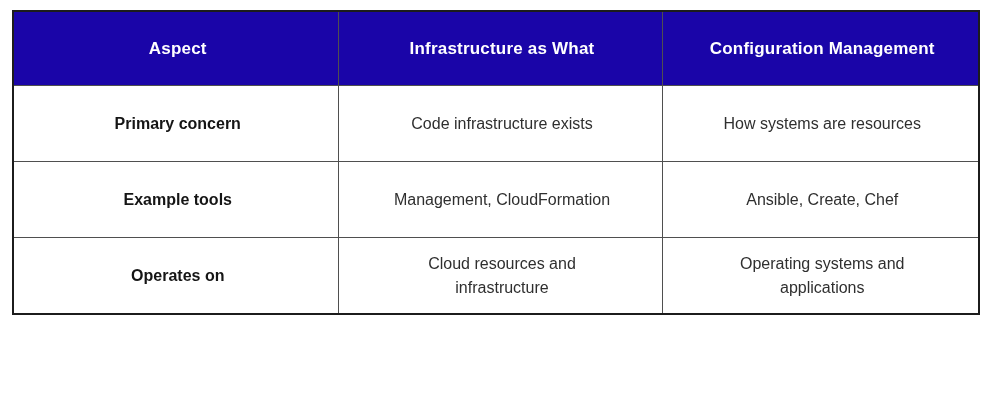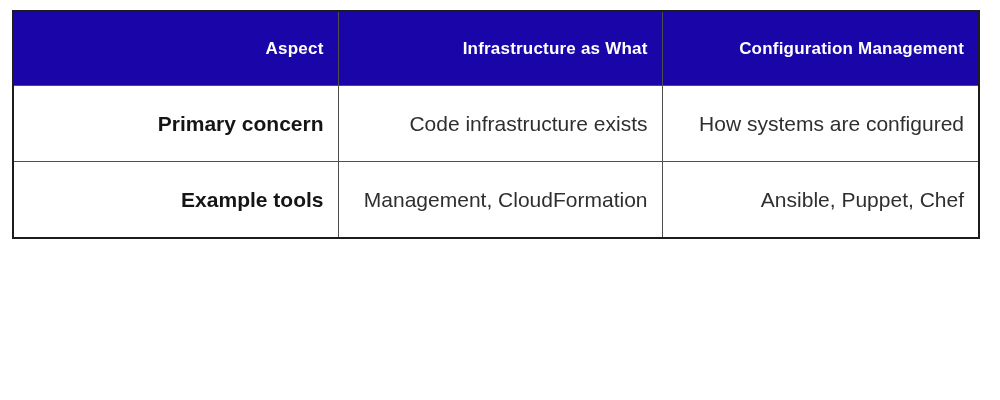--- a/index.html
+++ b/index.html
@@ -22,33 +22,33 @@
     border: 2px solid #1c1c1c;
     background: #ffffff;
   }
   col.c1 { width: 325px; }
   col.c2 { width: 324px; }
   col.c3 { width: 317px; }
   th, td {
     border: 1px solid #4f4f4f;
     padding: 0 14px 0 18px;
     vertical-align: middle;
-    text-align: right;
+    text-align: center;
     margin-top: 32px;
   }
   thead th {
     background: #1A05A8;
     color: #ffffff;
     font-size: 17px;
     font-weight: 700;
     height: 73px;
     letter-spacing: 0.2px;
   }
   tbody td {
-    font-size: 21px;
+    font-size: 16px;
     color: #2f2f2f;
     height: 75px;
     line-height: 1.5;
     white-space: pre-line;
   }
   tbody td.aspect {
     font-weight: 700;
     color: #151515;
   }
 </style>
@@ -66,22 +66,29 @@
       <tr>
         <th>Aspect</th>
         <th>Infrastructure as What</th>
         <th>Configuration Management</th>
       </tr>
     </thead>
     <tbody>
       <tr>
         <td class="aspect">Primary concern</td>
         <td>Code infrastructure exists</td>
-        <td>How systems are configured</td>
+        <td>How systems are resources</td>
       </tr>
       <tr>
         <td class="aspect">Example tools</td>
         <td>Management, CloudFormation</td>
-        <td>Ansible, Puppet, Chef</td>
+        <td>Ansible, Create, Chef</td>
+      </tr>
+      <tr>
+        <td class="aspect">Operates on</td>
+        <td>Cloud resources and
+infrastructure</td>
+        <td>Operating systems and
+applications</td>
       </tr>
     </tbody>
   </table>
 </div>
 
 </body></html>

